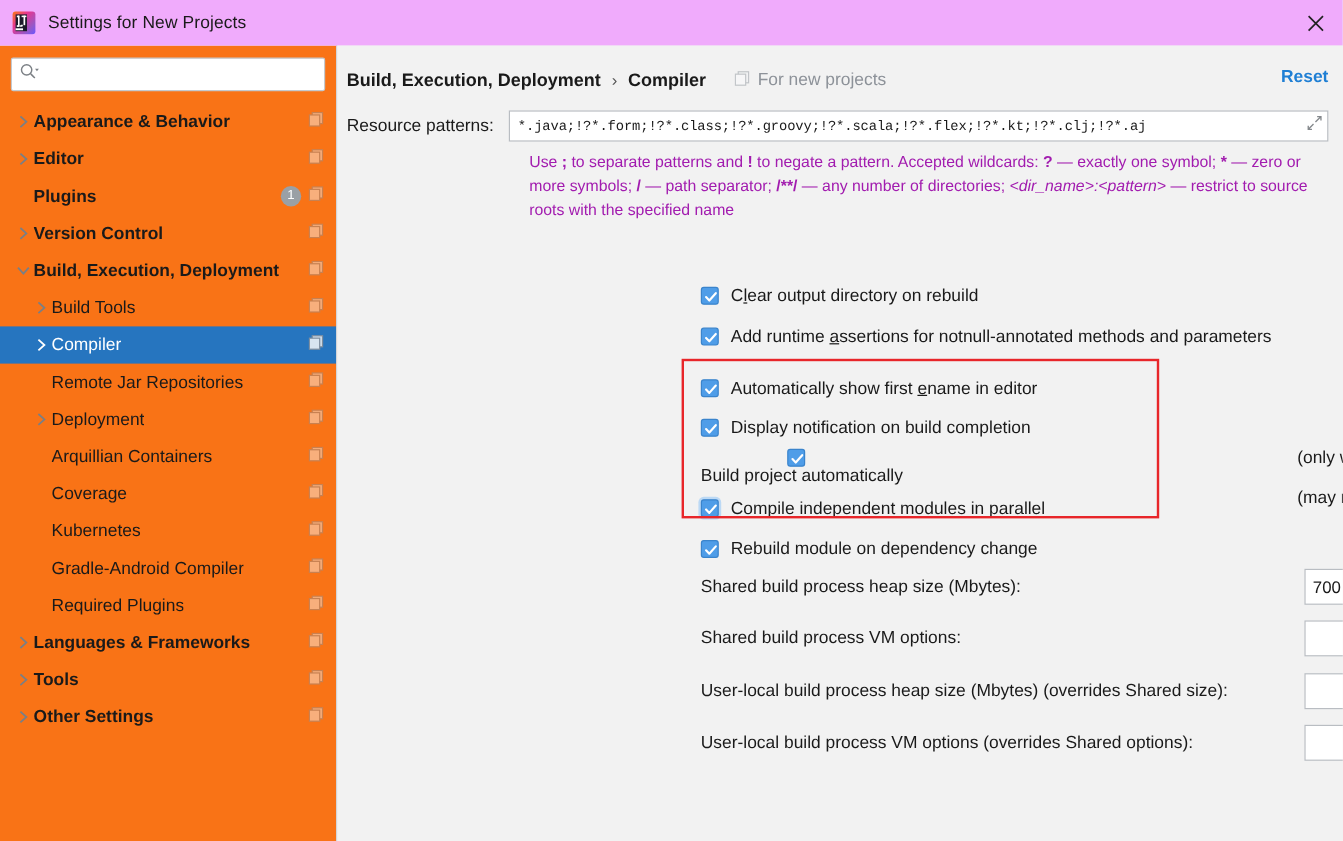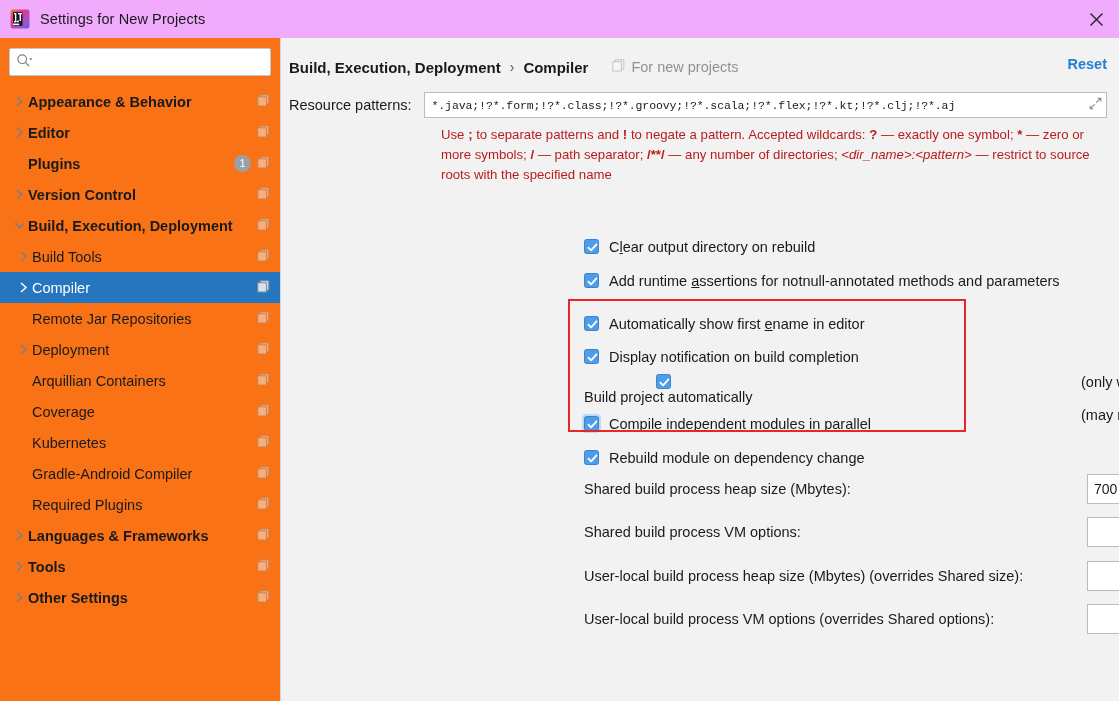--- a/index.html
+++ b/index.html
@@ -94,21 +94,21 @@
     color: #7a7f85;
   }
   .tree-item .arrow svg { display: block; }
   .tree-item .tlabel {
     font-size: 14.5px;
     color: #1a1a1a;
     white-space: nowrap;
     overflow: hidden;
   }
   .tree-item.lvl0 { padding-left: 10px; }
-  .tree-item.lvl1 { padding-left: 14px; }
+  .tree-item.lvl1 { padding-left: 25px; }
   .tree-item.bold .tlabel { font-weight: bold; }
   .tree-item.selected { background: #2675bf; }
   .tree-item.selected .tlabel { color: #ffffff; }
   .tree-item.selected .arrow { color: #ffffff; }
   .tree-item .spacer { flex: 1 1 auto; }
   .copy-icon { flex: 0 0 auto; opacity: 0.45; margin-left: 6px; }
   .tree-item.selected .copy-icon { opacity: 0.85; }
   .badge {
     width: 17px; height: 17px; border-radius: 50%;
     background: #9aa0a6; color: #fff;
@@ -168,21 +168,21 @@
     flex: 1 1 auto; min-width: 0;
     font-family: "Liberation Mono", monospace;
     font-size: 11.5px; color: #1a1a1a;
     letter-spacing: -0.1px;
   }
   #expand-icon { flex: 0 0 auto; margin-left: 3px; cursor: pointer; opacity:.75;}
 
   #res-help {
     margin: 7px 8px 0 160px;
     font-size: 13.2px;
-    color: #b91c1c;
+    color: #a21caf;
     line-height: 1.52;
     max-width: 660px;
   }
   #res-help b { font-weight: bold; }
   #res-help i { font-style: italic; }
 
   
   .cbrow {
     display: flex; align-items: center;
     margin-left: 8px;

